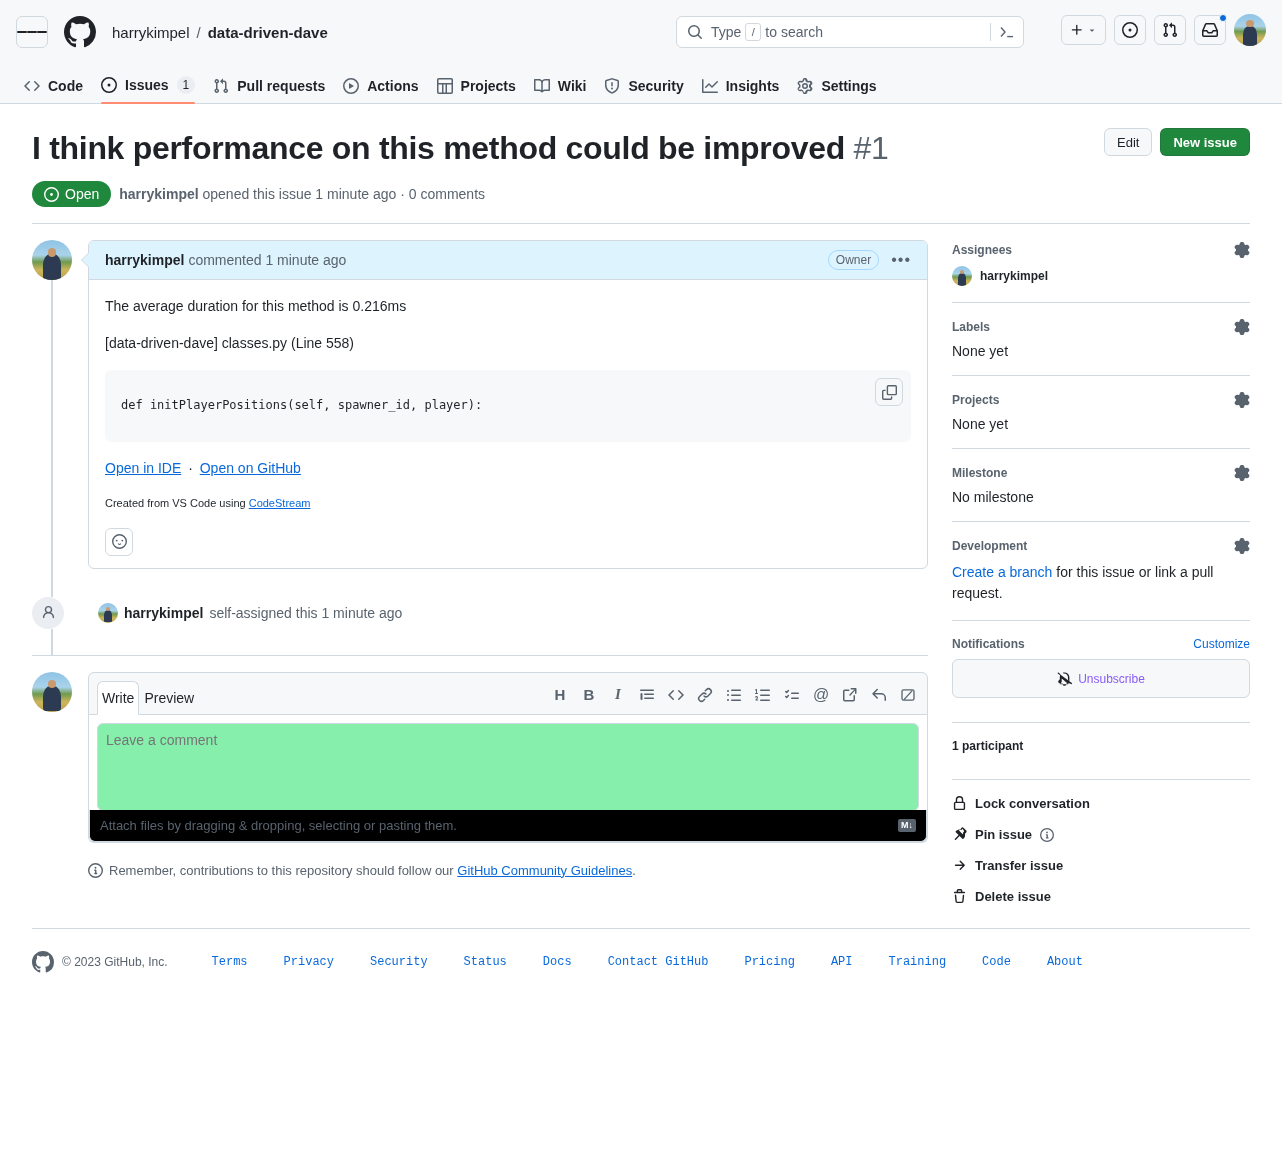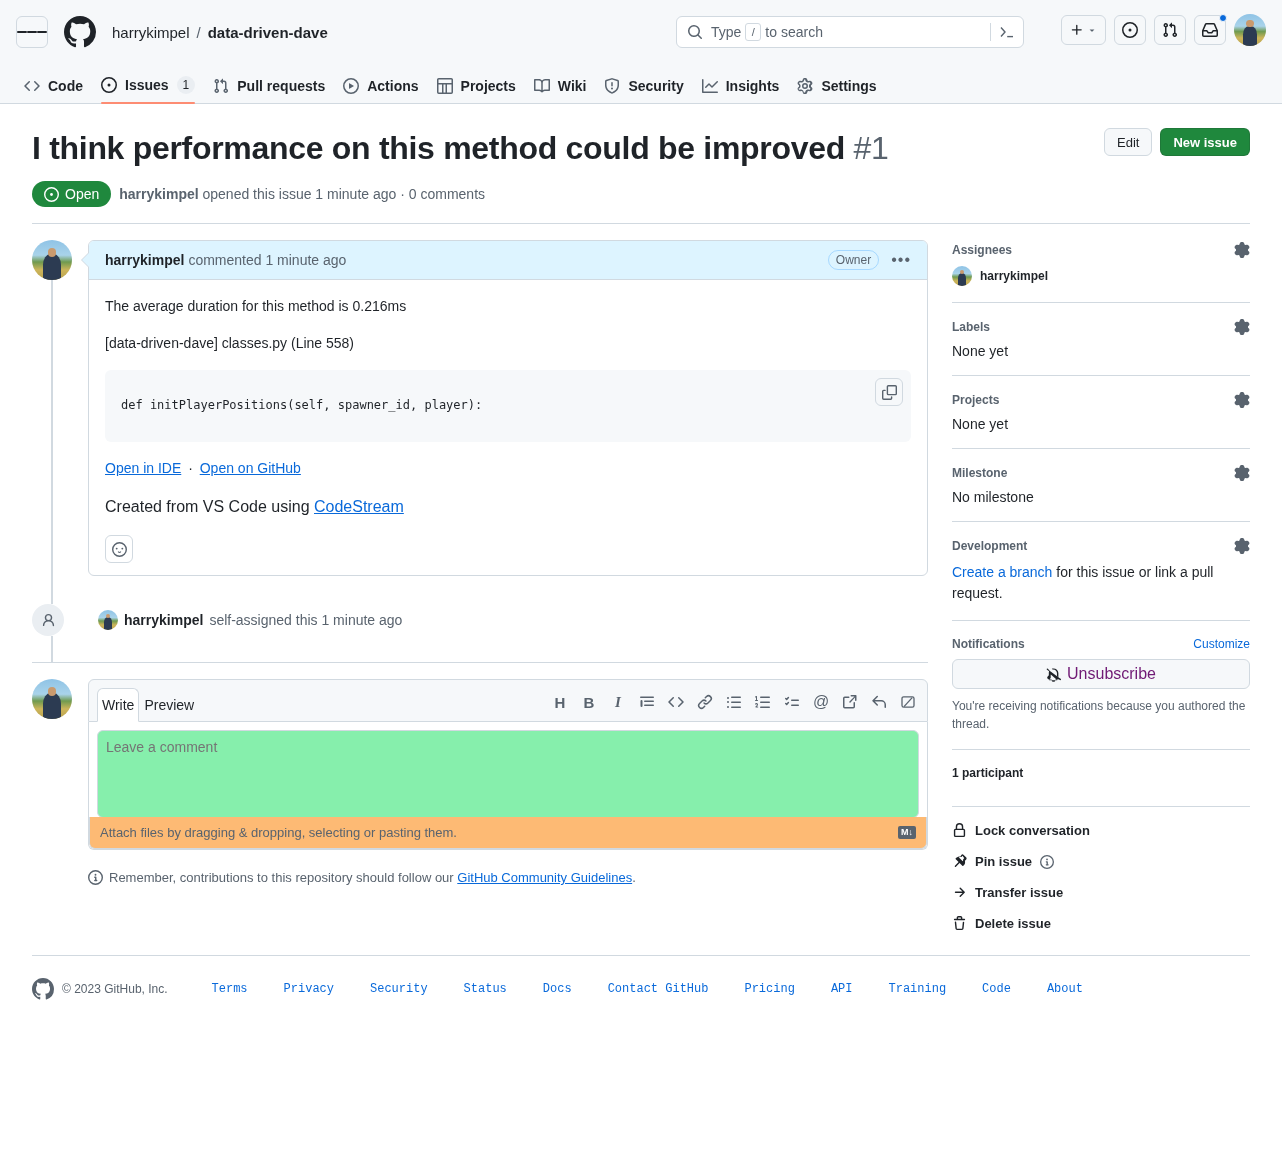--- a/index.html
+++ b/index.html
@@ -235,21 +235,21 @@
     position: absolute; right: 8px; top: 8px;
     width: 28px; height: 28px;
     border: 1px solid #d1d9e0; border-radius: 6px;
     background: #f6f8fa;
     display: flex; align-items: center; justify-content: center;
     color: #59636e;
   }
   .links-row { margin-bottom: 16px; font-size: 14px; }
   .links-row a { text-decoration: underline; margin-top: 28px; }
   .links-row .dot { color: #1f2328; margin: 0 3px; }
-  .created-from { font-size: 16px; color: #1f2328; margin-bottom: 0; }
+  .created-from { font-size: 11px; color: #1f2328; margin-bottom: 0; }
   .created-from a { text-decoration: underline; }
   .reactions-row { padding: 0 16px 12px 16px; }
   .react-btn {
     width: 28px; height: 28px; border: 1px solid #d1d9e0;
     border-radius: 6px; background: #ffffff;
     display: flex; align-items: center; justify-content: center;
     color: #59636e;
   }
 
   
@@ -311,21 +311,21 @@
   .nc-textarea {
     width: 100%; height: 88px;
     border: 1px solid #d1d9e0; border-radius: 6px;
     padding: 8px; font-family: inherit; font-size: 14px;
     color: #59636e; resize: none; background: #86efac;
     display: block;
   }
   .nc-footer {
     border: 1px solid #d1d9e0; border-top: none;
     border-radius: 0 0 6px 6px;
-    background: #fdba74;
+    background: #000000;
     margin: -1px -8px -8px -8px;
     padding: 8px 10px;
     display: flex; align-items: center;
     font-size: 13px; color: #59636e;
   }
   .md-badge {
     margin-left: auto;
     background: #59636e; color: #ffffff;
     border-radius: 2px; font-size: 9px; font-weight: bold;
     padding: 2px 3px; line-height: 9px;
@@ -368,23 +368,23 @@
     display: flex; align-items: center;
     font-size: 12px; font-weight: 600; color: #59636e;
     margin-bottom: 8px;
   }
   .side-head .gear { margin-left: auto; color: #59636e; display: flex; }
   .side-head .cust { margin-left: auto; color: #0969da; font-weight: 400; font-size: 12px; }
   .side-empty { font-size: 14px; color: #1f2328; }
   .assignee-row { display: flex; align-items: center; gap: 8px; font-size: 12px; font-weight: 600; color: #1f2328; }
   .side-dev { font-size: 14px; color: #1f2328; line-height: 1.5; }
   .btn-unsub {
-    width: 100%; height: 30px;
+    width: 100%; height: 39px;
     border: 1px solid #d1d9e0; border-radius: 6px;
-    background: #f6f8fa; font-size: 16px; color: #701a75;
+    background: #f6f8fa; font-size: 12px; color: #8b5cf6;
     display: flex; align-items: center; justify-content: center; gap: 6px;
     margin-bottom: 8px;
   }
   .notif-note { font-size: 12px; color: #59636e; line-height: 1.5; }
   .participants-title { font-size: 12px; font-weight: 600; color: #1f2328; margin-bottom: 10px; }
   .side-actions { padding-top: 16px; display: flex; flex-direction: column; gap: 16px; }
   .side-action {
     display: flex; align-items: center; gap: 8px;
     font-size: 13px; font-weight: 600; color: #1f2328;
   }
@@ -783,21 +783,20 @@
         <div class="side-head">
           <span>Notifications</span>
           <a href="#" class="cust">Customize</a>
         </div>
         <button class="btn-unsub">
           <svg width="15" height="15" viewBox="0 0 16 16" fill="#1f2328">
               <path d="m4.182 4.31.016.011 10.104 7.316.013.01 1.316.950a.75.75 0 1 1-.878 1.214L13.5 13.125a1.98 1.98 0 0 1-.66.107H9.95a2 2 0 1 1-3.9 0H3.16a1.85 1.85 0 0 1-1.3-3.17L3 8.86V6.4a5.18 5.18 0 0 1 .32-1.77l-2.2-1.59A.75.75 0 1 1 2 1.83Zm.933 3.57a3.8 3.8 0 0 0-.115.92v2.76c0 .2-.08.39-.22.53l-1.41 1.4a.35.35 0 0 0 .25.6h8.51ZM8 1.5c-.65 0-1.27.16-1.81.44l1.24.9A3.68 3.68 0 0 1 11.68 6.4v2.76c0 .2.08.39.22.53l.09.09L13.2 10.9V6.4A5.2 5.2 0 0 0 8 1.5Z"></path>
             </svg>
           <span>Unsubscribe</span>
         </button>
-        <div class="notif-note">You're receiving notifications because you authored the thread.</div>
       </div>
 
       <div class="side-section">
         <div class="participants-title">1 participant</div>
         <span class="avatar a24"></span>
       </div>
 
       <div class="side-actions">
         <div class="side-action">
           <span class="ic">

